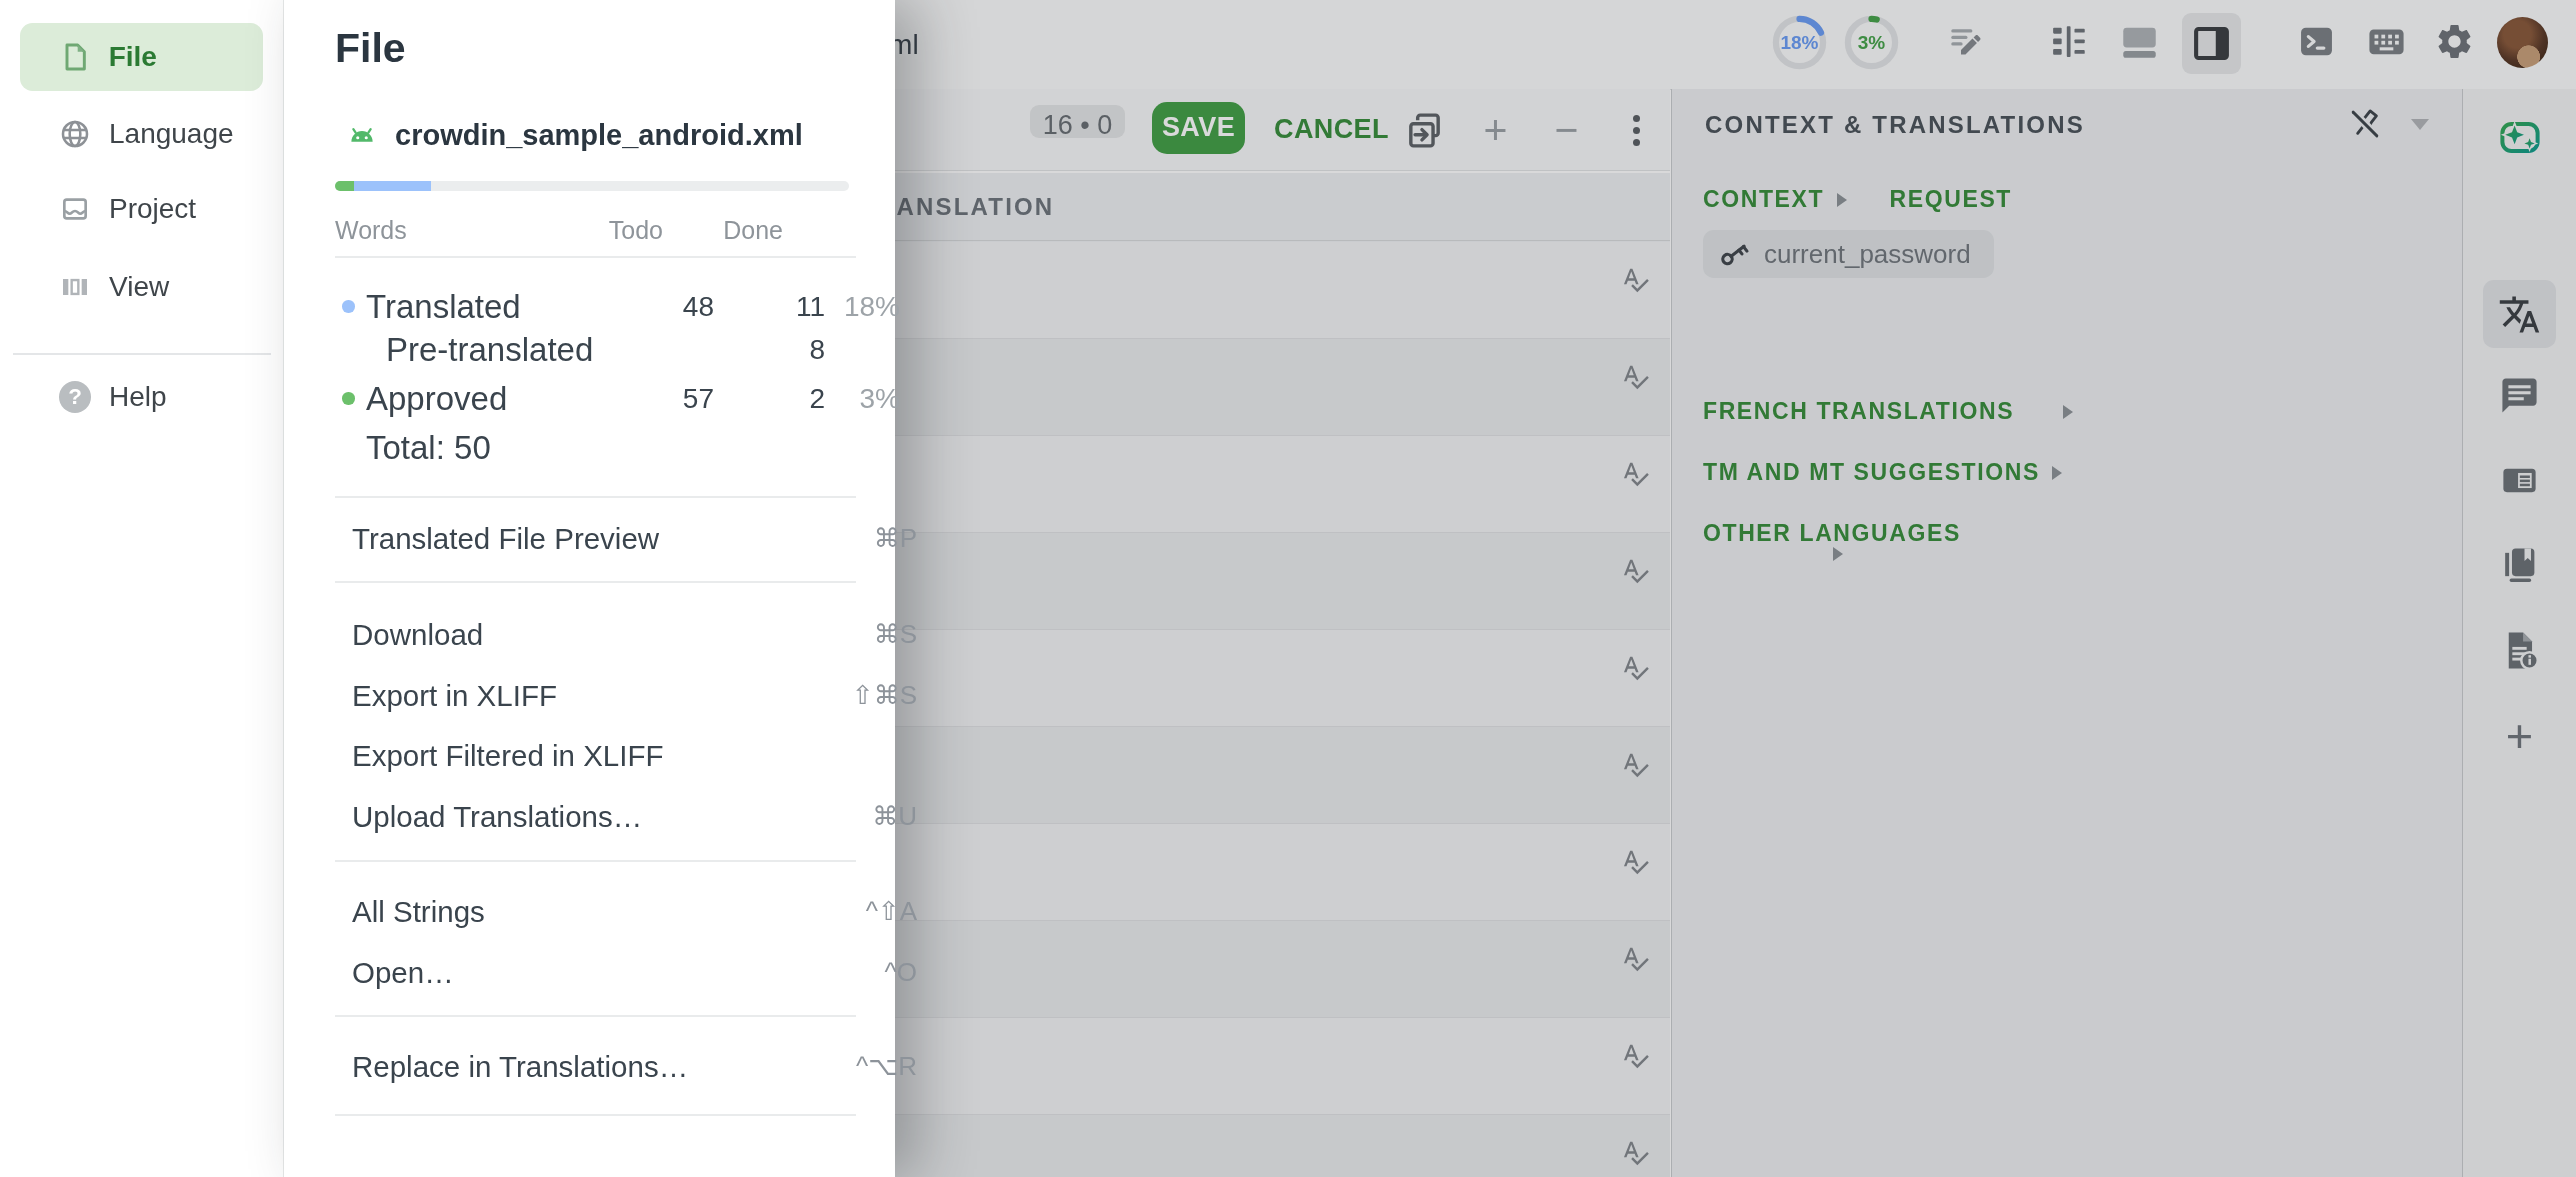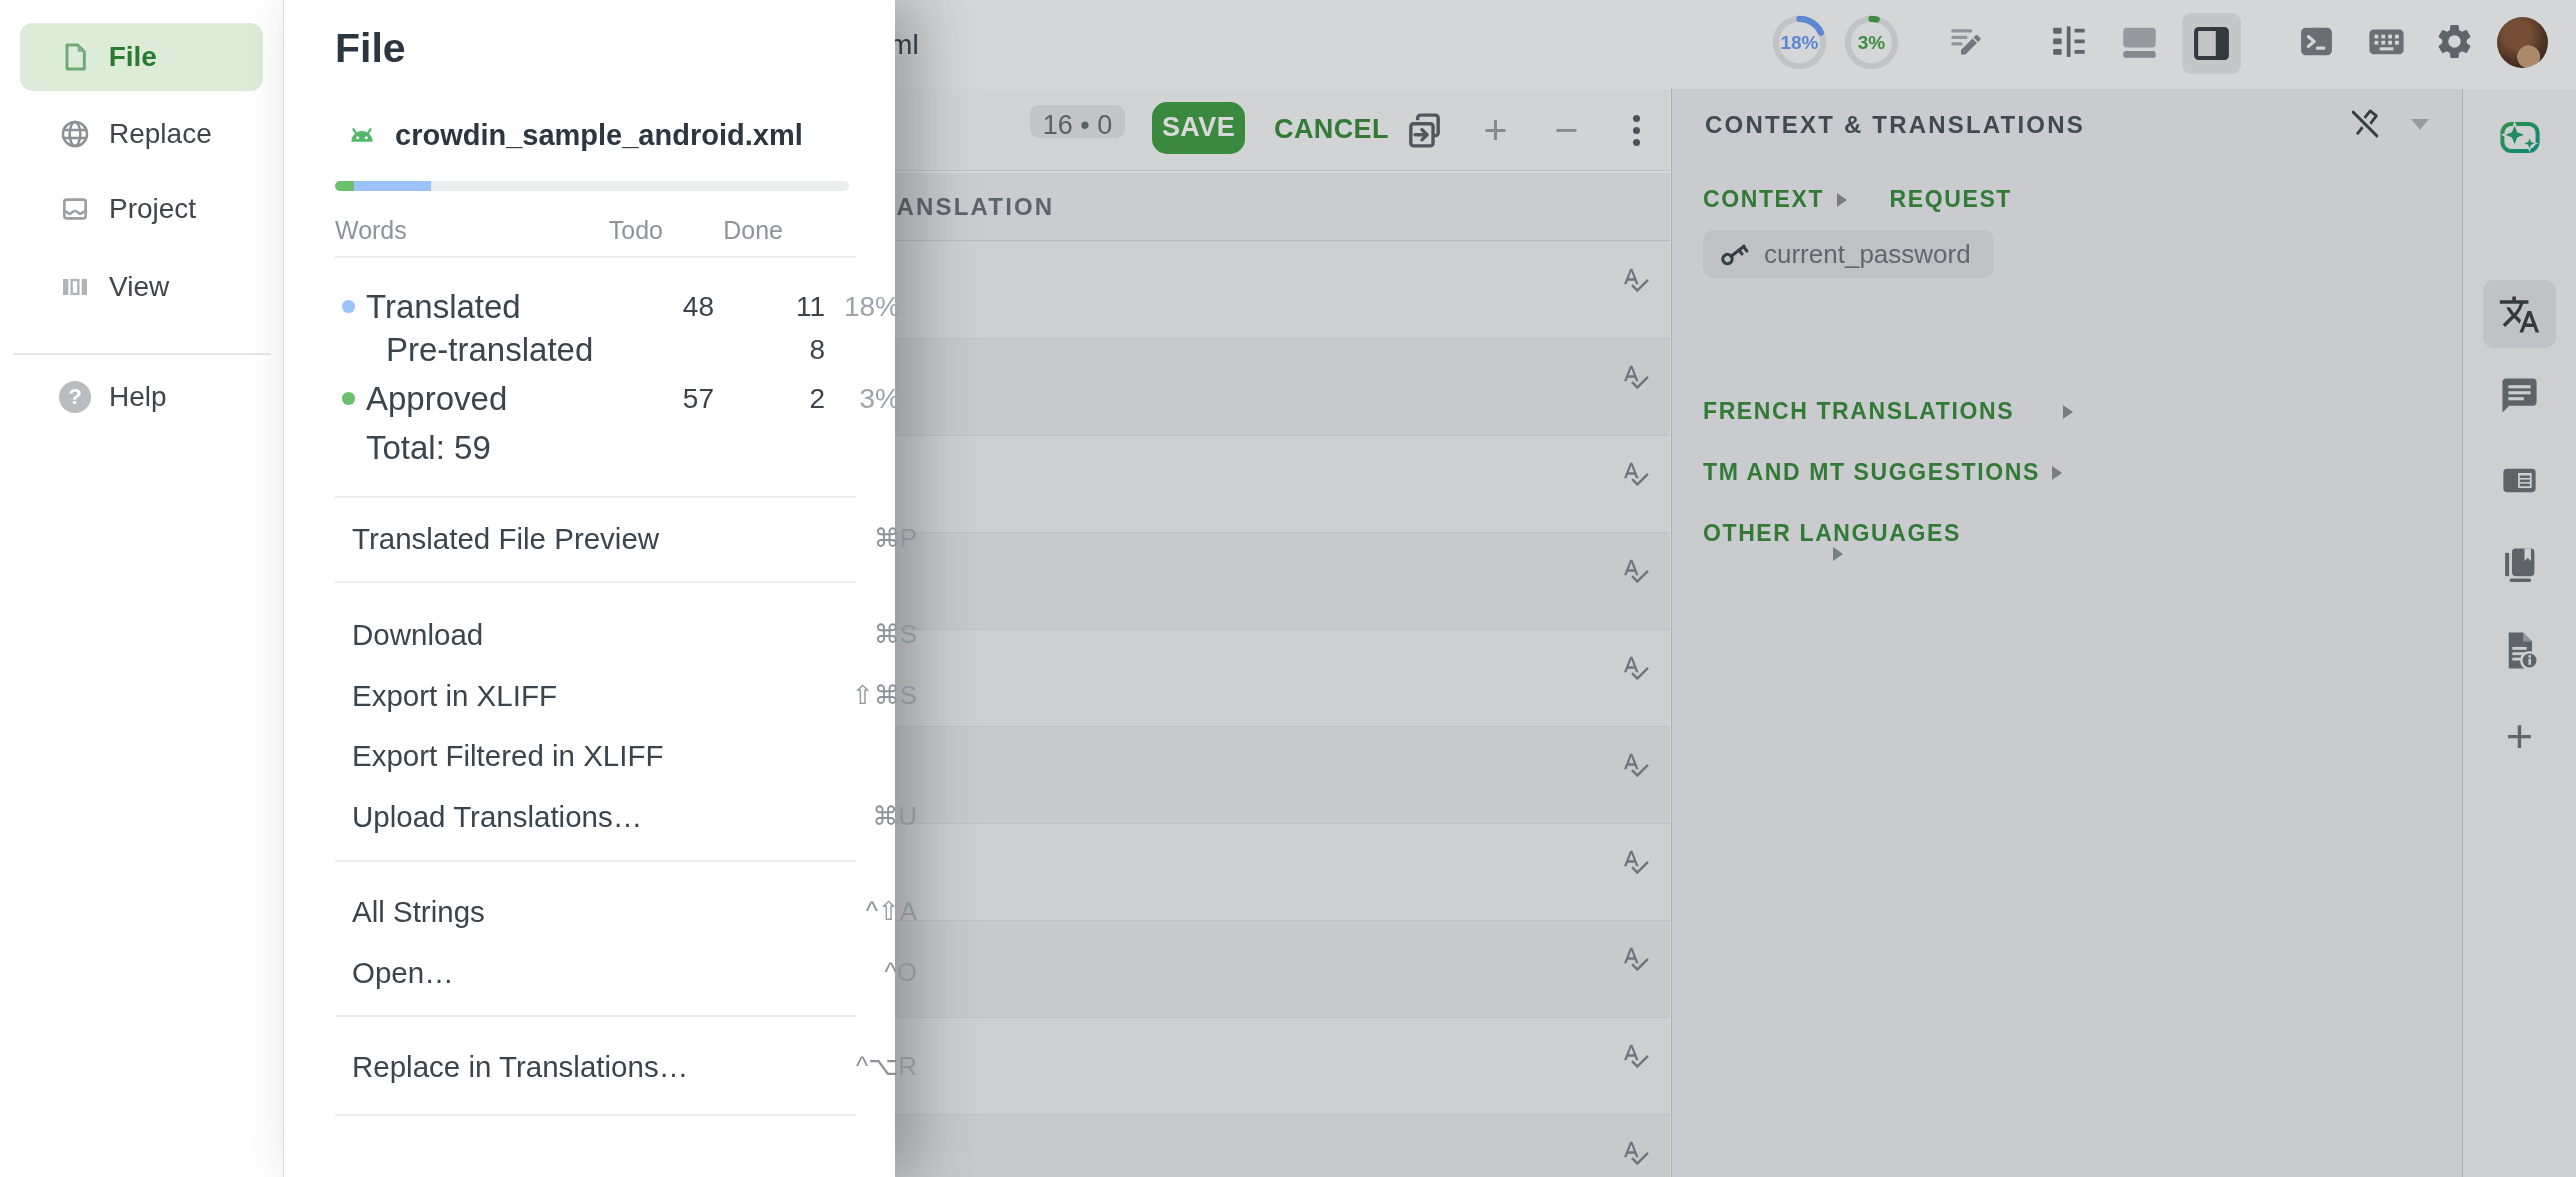--- a/index.html
+++ b/index.html
@@ -395,21 +395,21 @@
 
     <button class="sb-item" style="top:95px;">
       <span class="icon">
         <svg width="32" height="32" viewBox="0 0 24 24" fill="none" stroke="#8d9196" stroke-width="1.9">
           <circle cx="12" cy="12" r="9"></circle>
           <ellipse cx="12" cy="12" rx="4" ry="9"></ellipse>
           <line x1="3.5" y1="9" x2="20.5" y2="9"></line>
             <line x1="3.5" y1="15" x2="20.5" y2="15"></line>
         </svg>
       </span>
-      <span class="lbl">Replace</span>
+      <span class="lbl">Language</span>
     </button>
 
     <button class="sb-item" style="top:170px;">
       <span class="icon">
         <svg width="32" height="32" viewBox="0 0 24 24" fill="none" stroke="#9aa0a4" stroke-width="2">
           <rect x="4" y="5" width="16" height="14" rx="1.8"></rect>
           <path d="M4 13.5c2 0 2.5 2 4 2s2-2 4-2 2.5 2 4 2 2-2 4-2"></path>
         </svg>
       </span>
       <span class="lbl">Project</span>
@@ -472,21 +472,21 @@
       <span class="stat-v v2">8</span>
     </div>
     <div class="stat-row" style="top:379px;">
       <span class="stat-dot" style="background:#6cc06b;"></span>
       <span class="stat-lbl">Approved</span>
       <span class="stat-v v1">57</span>
       <span class="stat-v v2">2</span>
       <span class="stat-v v3">3%</span>
     </div>
     <div class="stat-row" style="top:428px;">
-      <span class="stat-lbl" style="left:31px;">Total: 59</span>
+      <span class="stat-lbl" style="left:31px;">Total: 50</span>
     </div>
 
     <div class="fp-div" style="top:496px;"></div>
 
     <button class="menu-item" style="top:516px;">
       <span class="mi-lbl">Translated File Preview</span>
         <span class="mi-sc">⌘P</span>
     </button>
     <div class="fp-div" style="top:581px;"></div>
 

